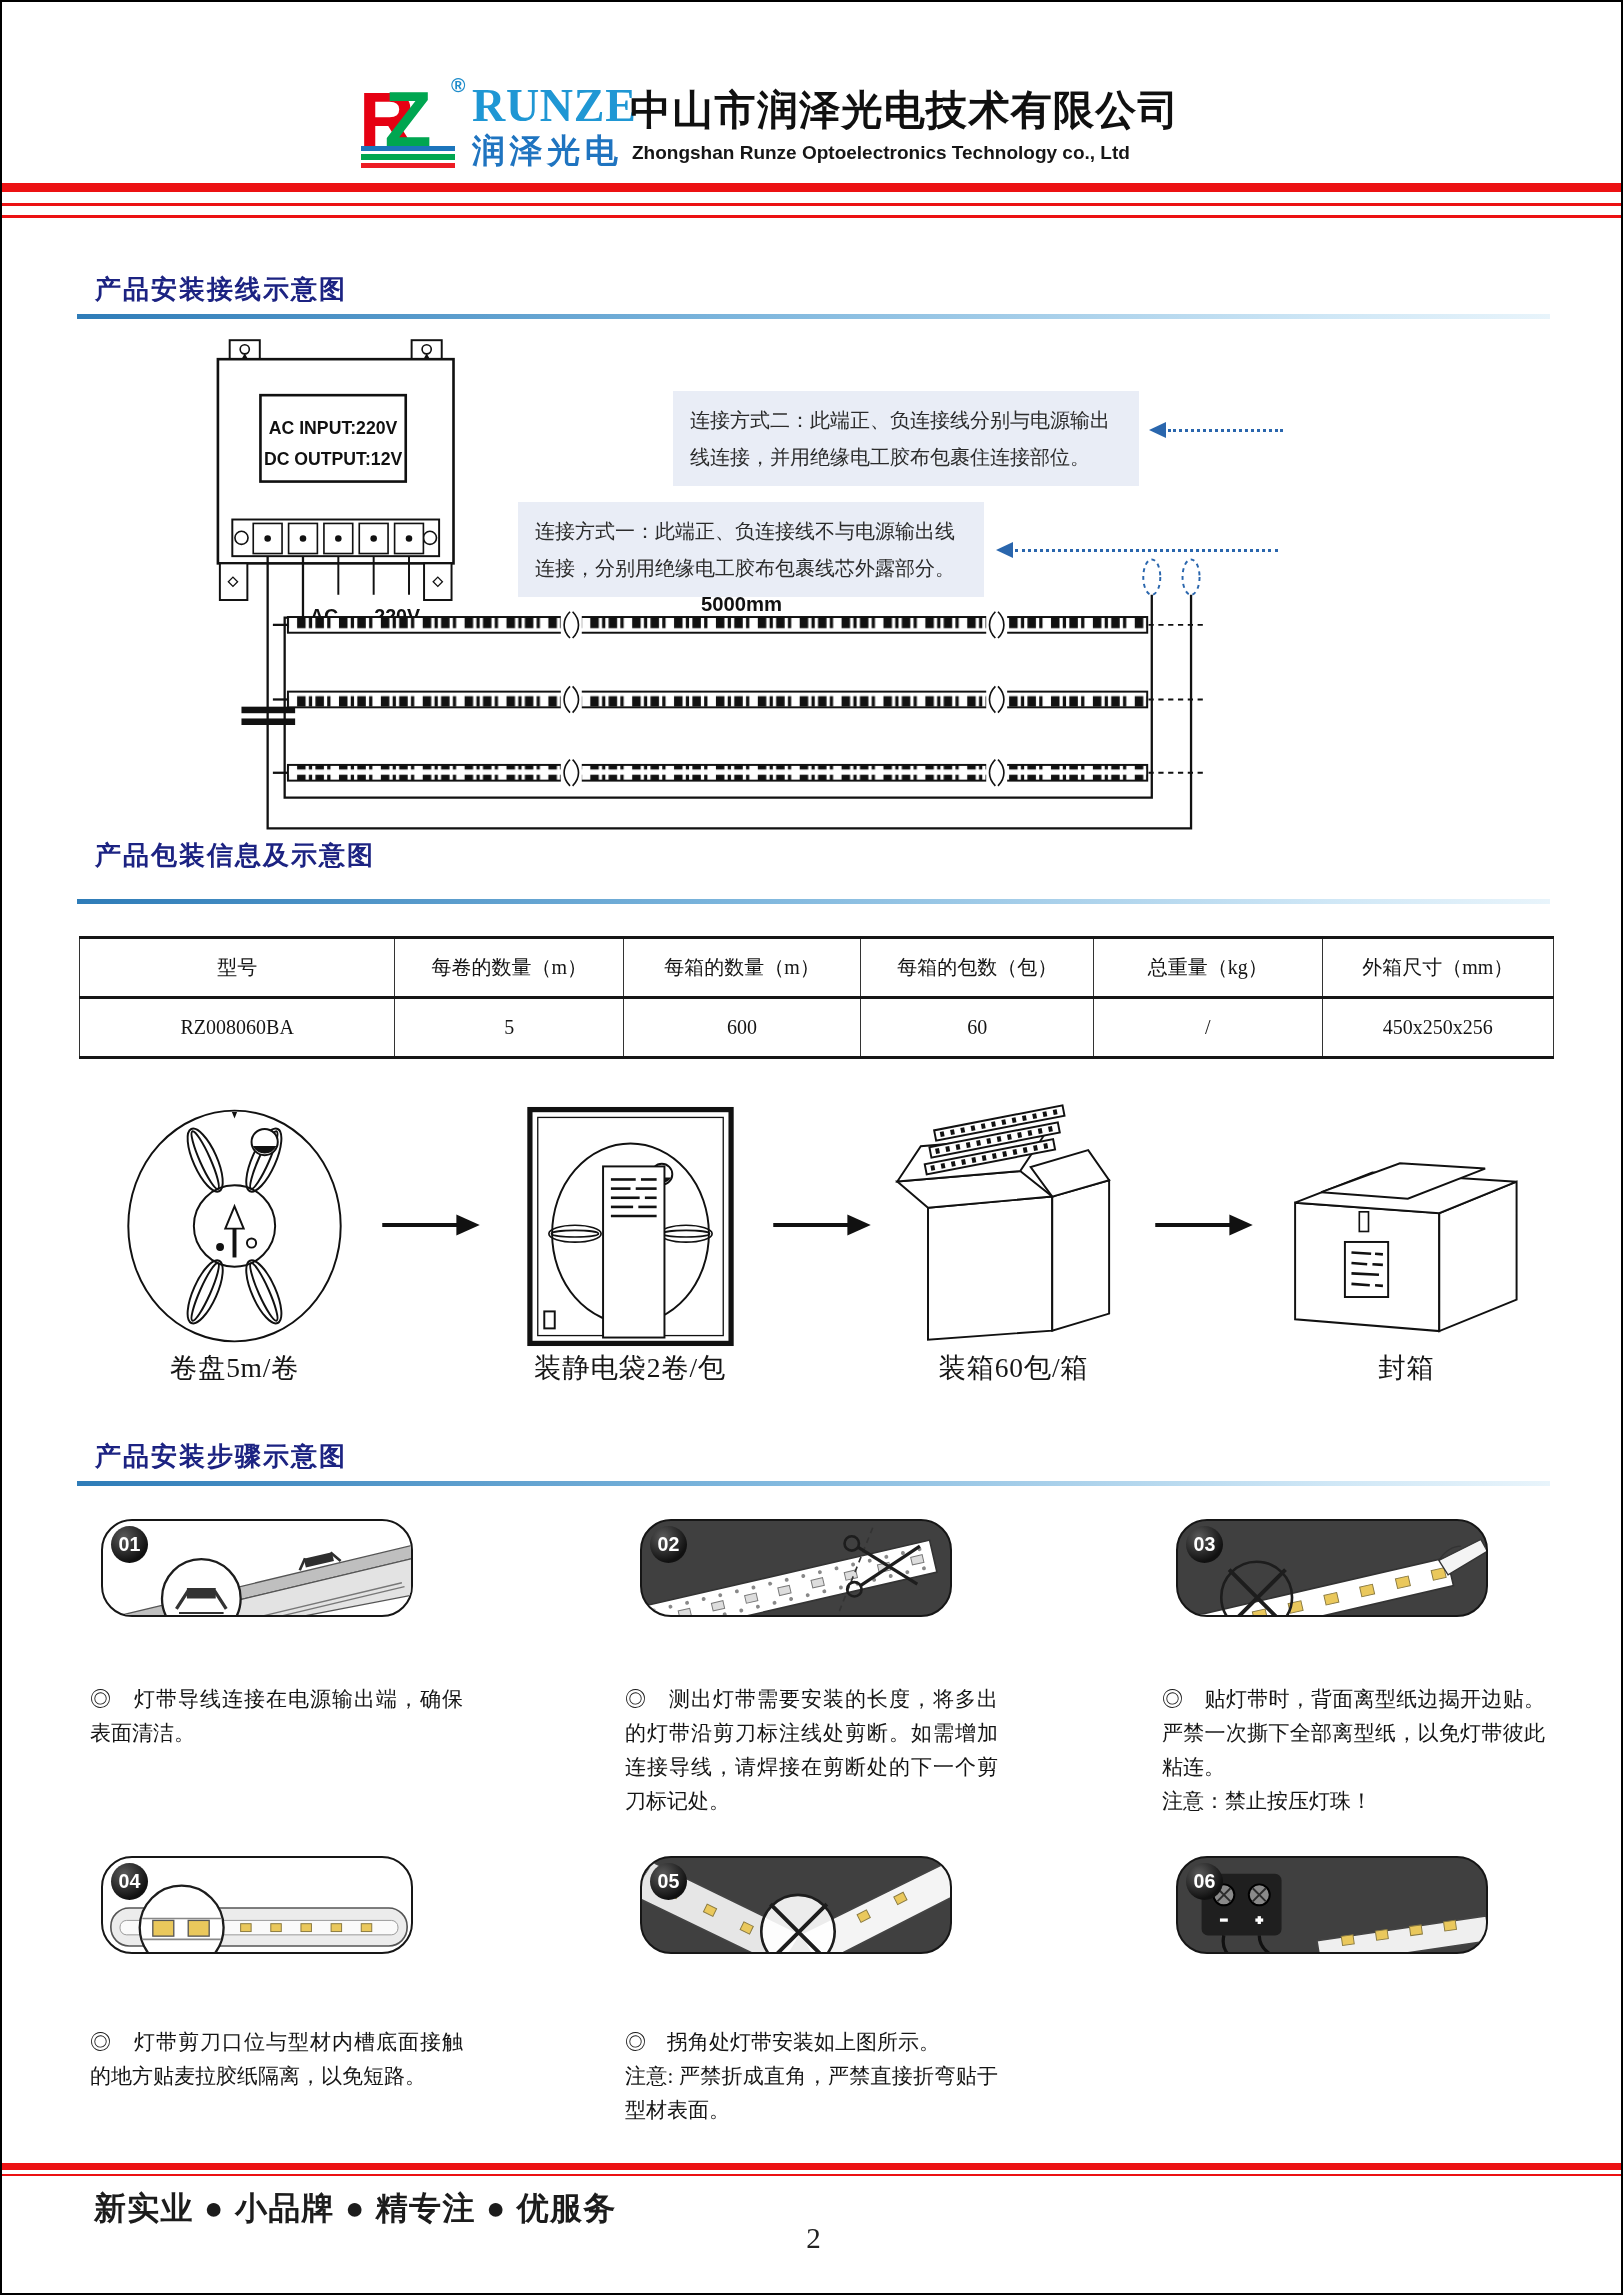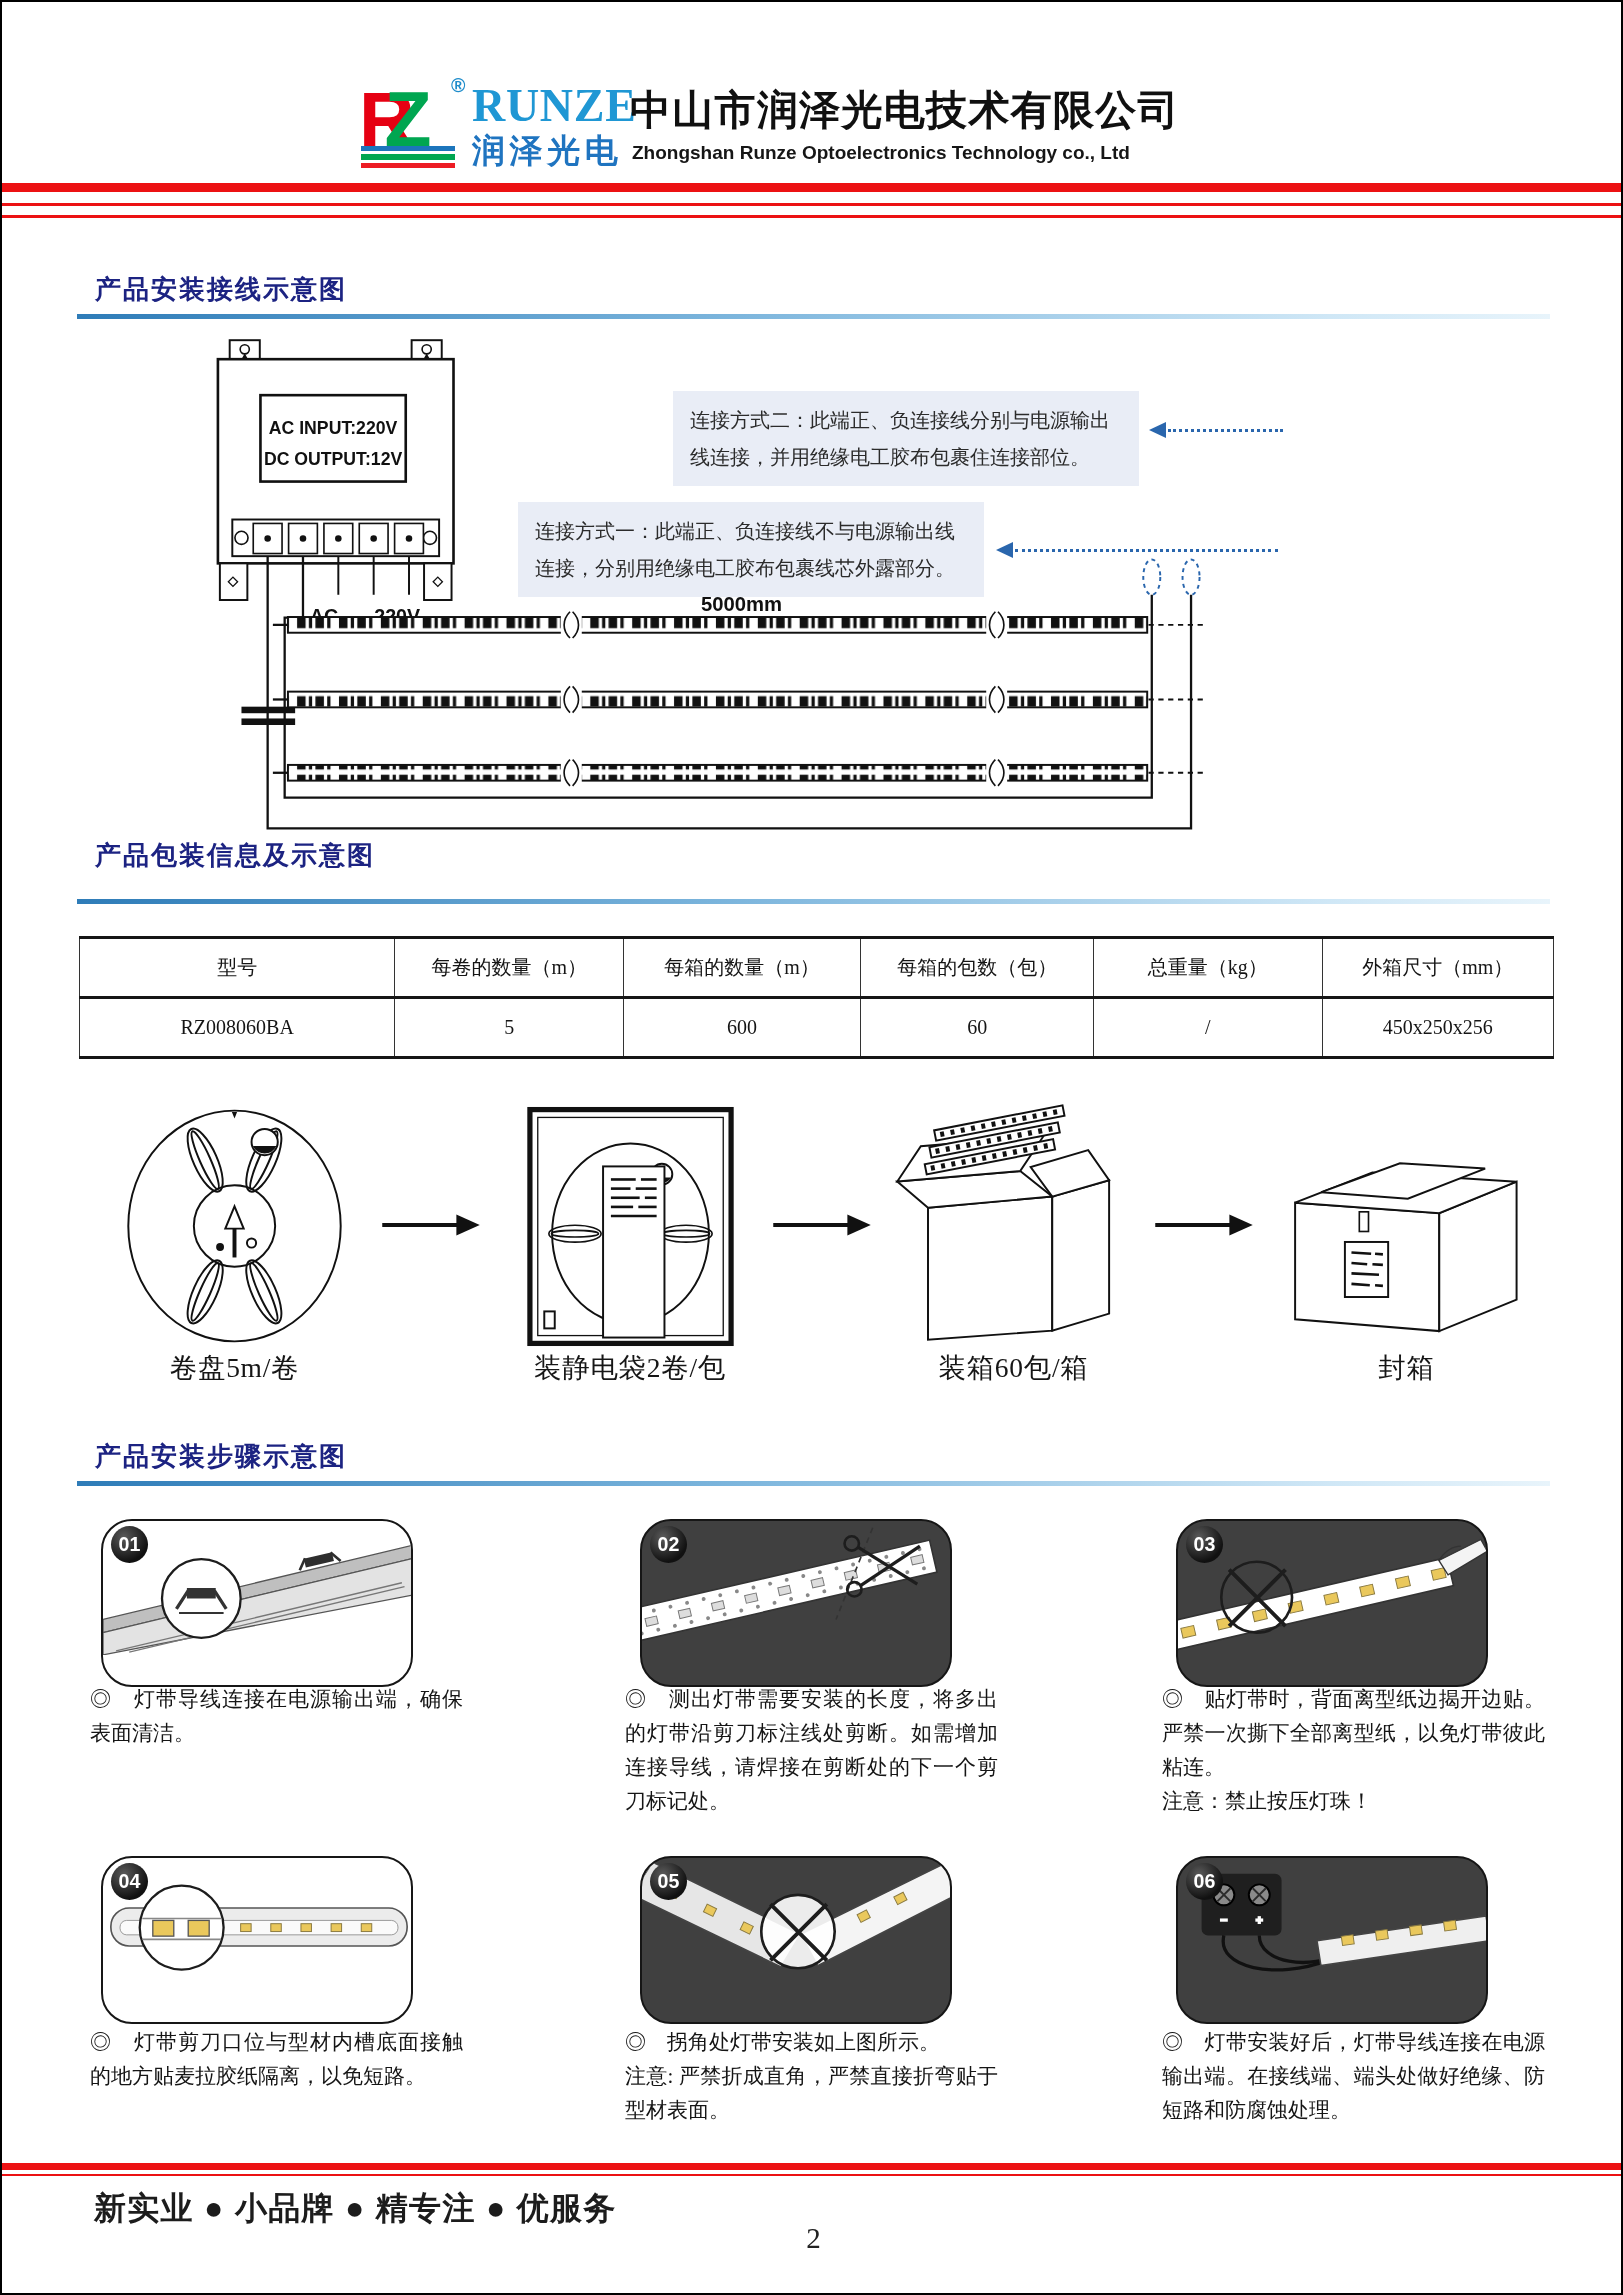--- a/index.html
+++ b/index.html
@@ -57,21 +57,21 @@
                 border-top:3.3px solid #161616; border-bottom:3.3px solid #161616; table-layout:fixed; }
   .pack-table th, .pack-table td { border-left:1.3px solid #333; border-right:1.3px solid #333;
                 height:60px; text-align:center; vertical-align:middle; font-weight:normal; }
   .pack-table thead tr { border-bottom:3.3px solid #161616; }
 
   
   .flow-caption { font-family:"Liberation Serif",serif; font-size:27.5px; color:#161616;
                   text-align:center; letter-spacing:0.7px; }
 
   
-  .card { position:absolute; width:312px; height:168px; border:2px solid #161616; border-radius:31px;
+  .card { position:absolute; width:312px; height:98px; border:2px solid #161616; border-radius:31px;
           overflow:hidden; background:#fff; }
   .card.gray { background:#404040; }
   .badge { position:absolute; left:7.9px; top:5.2px; width:37px; height:37px; border-radius:50%;
            background:radial-gradient(circle at 35% 30%, #5a5a5a, #111 70%);
            color:#fff; font-size:19.6px; font-weight:bold; display:flex; align-items:center;
            justify-content:center; z-index:2; font-family:"Liberation Sans",sans-serif; }
   .step-caption { position:absolute; width:373px; font-family:"Liberation Serif",serif;
                   font-size:21px; line-height:1.62; color:#151515; text-align:justify; }
 
   
@@ -593,24 +593,20 @@
     <div>注意：禁止按压灯珠！</div>
   </div>
   <div class="step-caption" style="left:88px;top:2023px">
     <div>◎　灯带剪刀口位与型材内槽底面接触的地方贴麦拉胶纸隔离，以免短路。</div>
     <div></div>
   </div>
   <div class="step-caption" style="left:623px;top:2023px">
     <div>◎　拐角处灯带安装如上图所示。</div>
     <div>注意: 严禁折成直角，严禁直接折弯贴于型材表面。</div>
   </div>
-  <div class="step-caption" style="left:1160px;top:2023px;width:383px">
-    <div>◎　灯带安装好后，灯带导线连接在电源输出端。在接线端、端头处做好绝缘、防短路和防腐蚀处理。</div>
-    <div></div>
-  </div>
 
   <div class="abs red-rule foot-a"></div>
   <div class="abs red-rule foot-b"></div>
   <div class="abs slogan">新实业 ● 小品牌 ● 精专注 ● 优服务</div>
   <div class="abs page-num">2</div>
 
 </div>
 
 
 </body></html>

